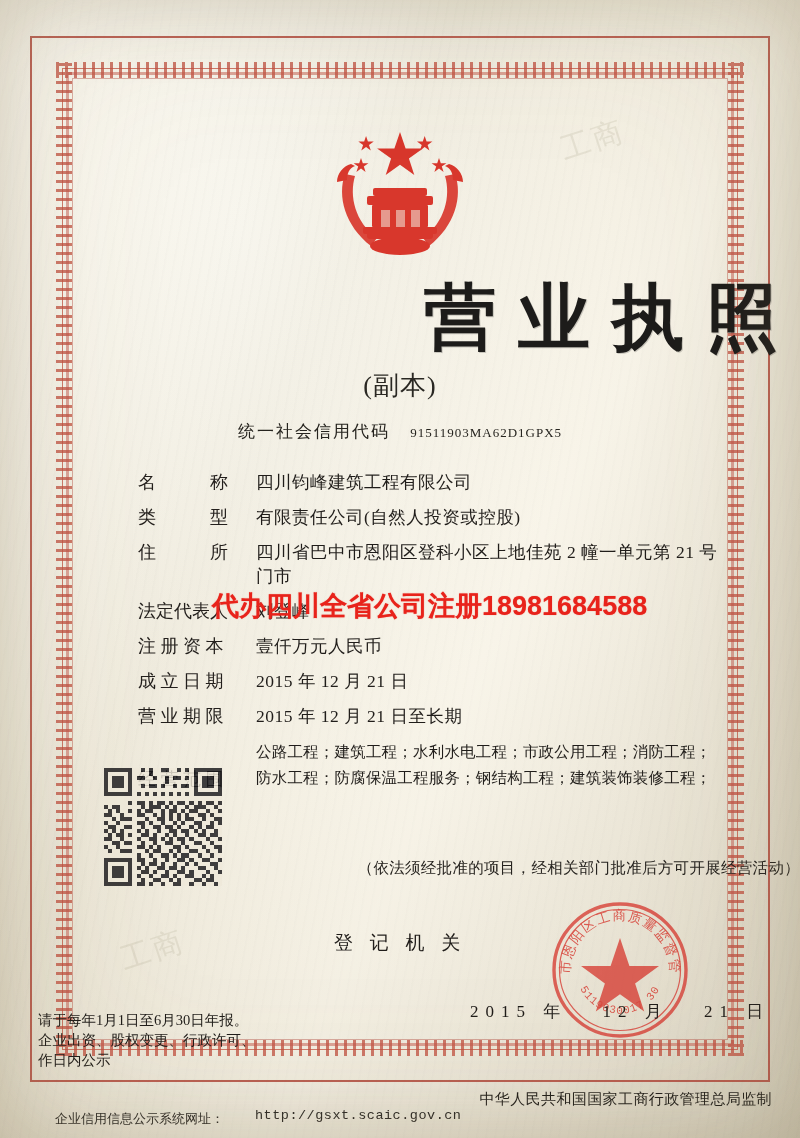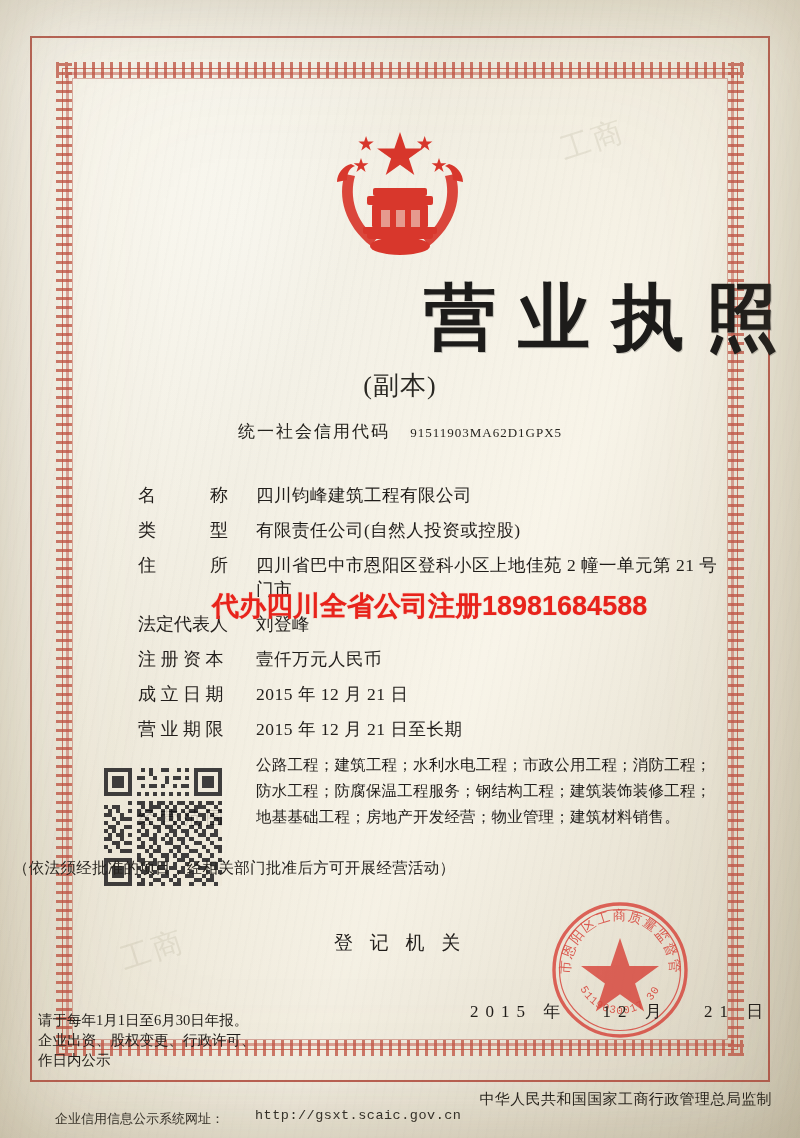--- a/index.html
+++ b/index.html
@@ -140,21 +140,20 @@
     letter-spacing: 1px;
     margin-left: 14px;
   }
 
   
   #fields {
     position: absolute;
     left: 138px;
     top: 470px;
     right: 82px;
-    margin-top: 13px;
   }
   .field-row {
     display: flex;
     align-items: baseline;
     margin-bottom: 11px;
   }
   .field-label {
     width: 118px;
     flex: 0 0 118px;
     font-size: 18px;
@@ -184,21 +183,21 @@
     width: 118px;
     height: 118px;
     opacity: .82;
   }
 
   
   #scope-note {
     position: absolute;
     left: 13px; right: 0;
     top: 858px;
-    text-align: left;
+    text-align: right;
     font-size: 15.5px;
     color: #26231f;
     letter-spacing: .3px;
   }
 
   
   #registry-authority {
     position: absolute;
     top: 930px;
     left: 0; right: 0;
@@ -361,21 +360,20 @@
     <div class="field-row">
       <span class="field-label">营 业 期 限</span>
       <span class="field-value">2015 年 12 月 21 日至长期</span>
     </div>
 
     <div class="field-row" style="align-items:flex-end; margin-top:4px;">
       <span class="field-label">经 营 范 围</span>
       <span class="scope-lines">
         <div class="scope-line">公路工程；建筑工程；水利水电工程；市政公用工程；消防工程；</div>
         <div class="scope-line">防水工程；防腐保温工程服务；钢结构工程；建筑装饰装修工程；</div>
-        <div class="scope-line">地基基础工程；房地产开发经营；物业管理；建筑材料销售。</div>
       </span>
     </div>
 
   </div>
 
   <div id="qr-code">
     <svg viewBox="0 0 29 29" width="118" height="118" shape-rendering="crispEdges" aria-hidden="true">
       <rect width="29" height="29" fill="#efe9da"></rect>
       <g fill="#18171a">
 

